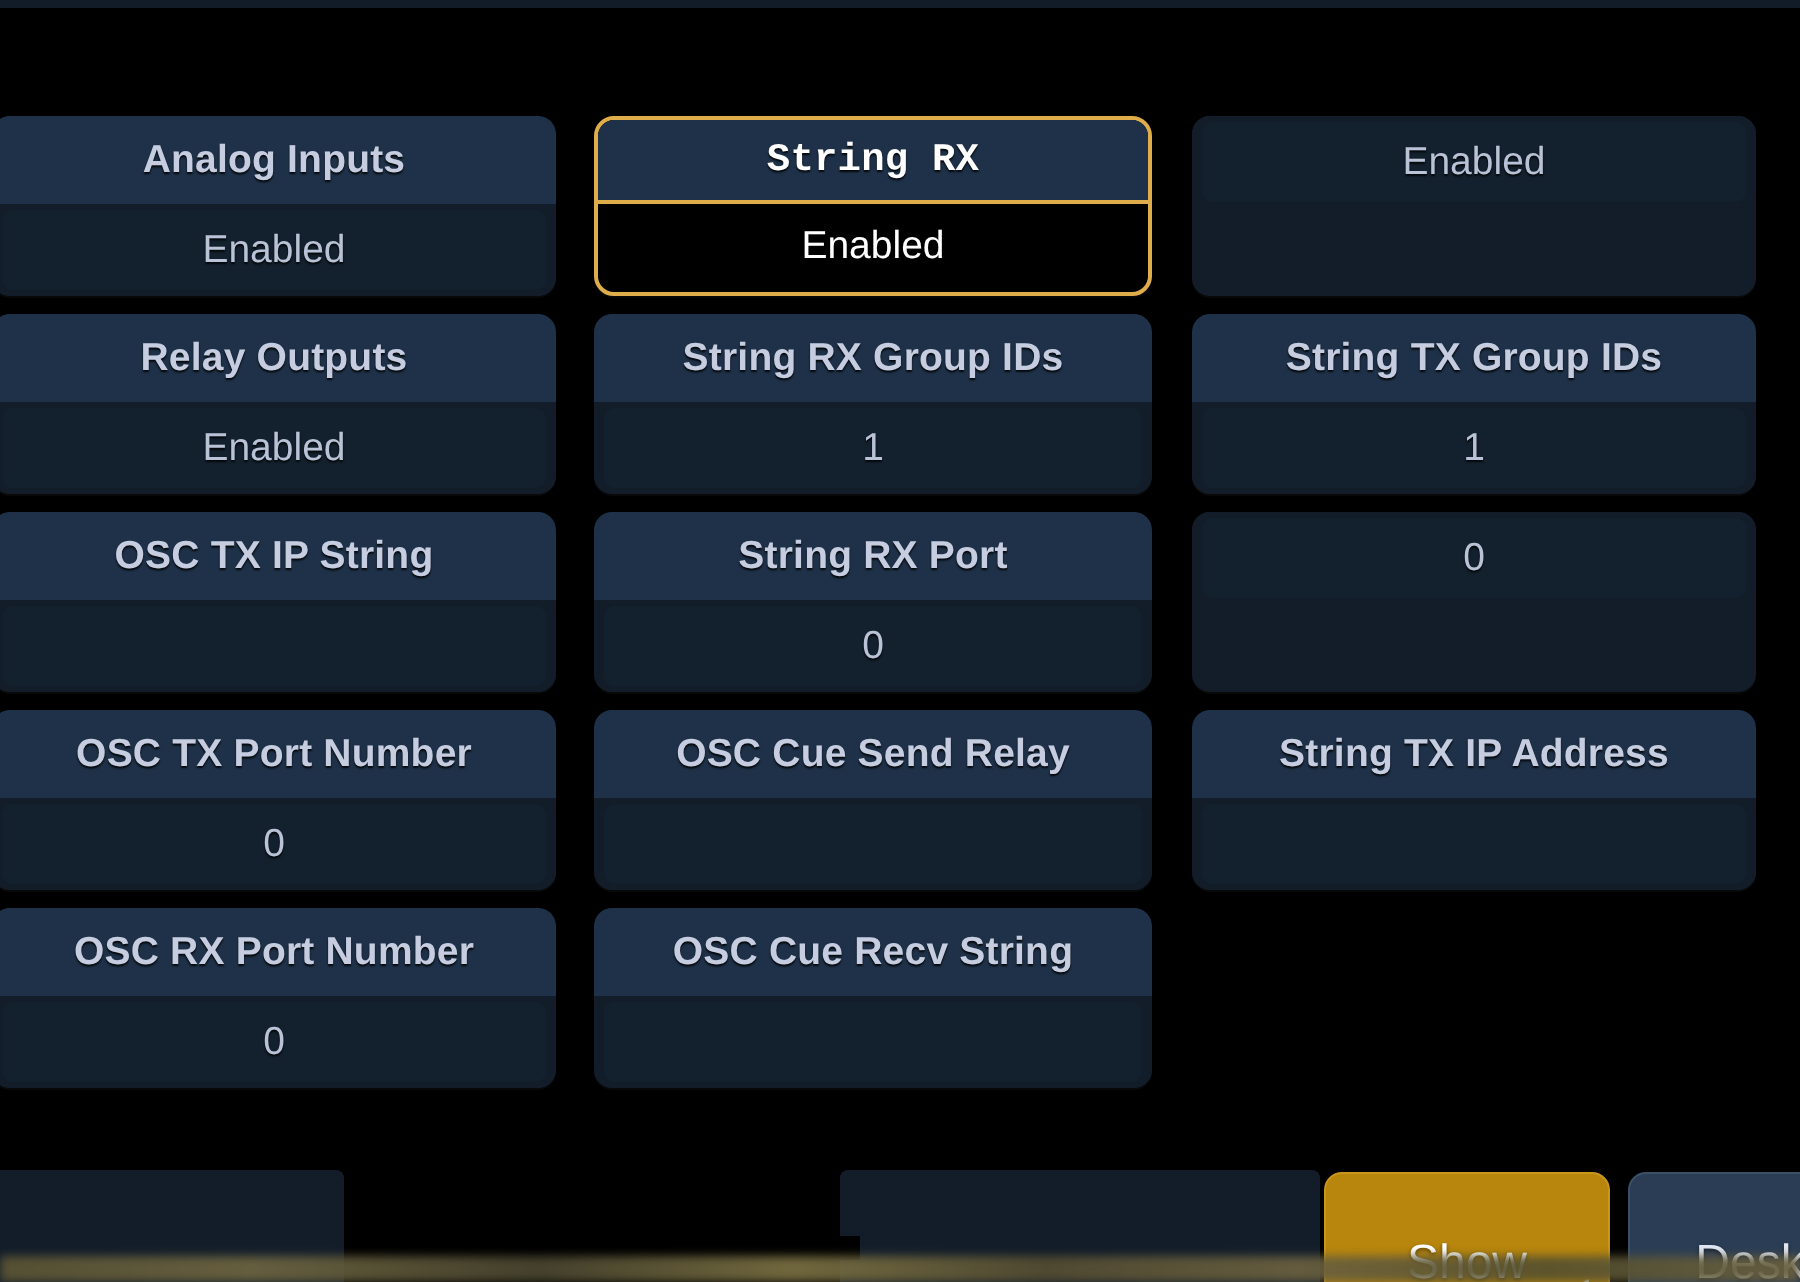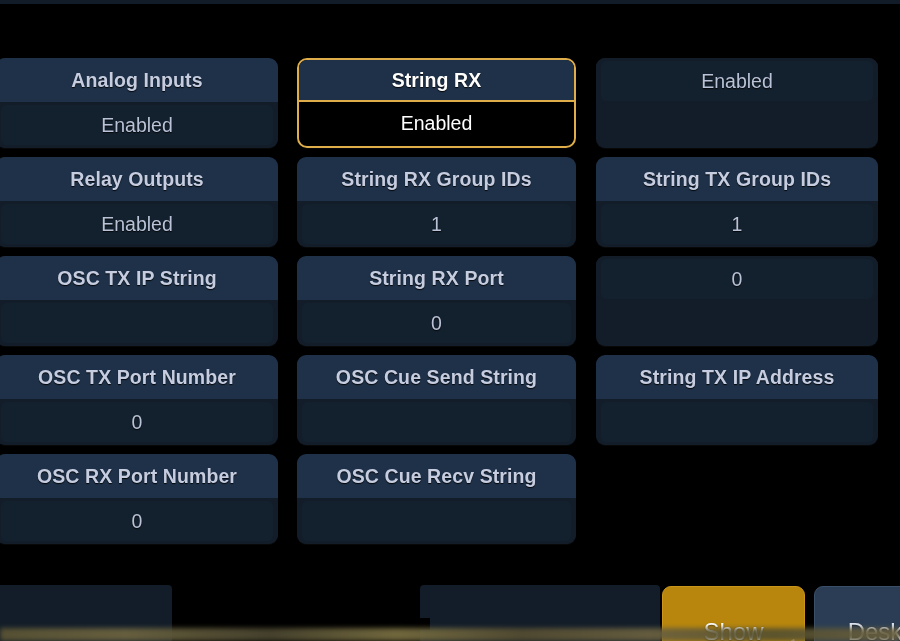--- a/index.html
+++ b/index.html
@@ -107,20 +107,21 @@
   .cell.selected {
     background: #000000;
     border: 2px solid #dfae4a;
     border-radius: 10px;
   }
   .cell.selected .cell-header {
     height: 42px;
     background: #1e3148;
     border-bottom: 2px solid #dfae4a;
     border-radius: 7px 7px 0 0;
+    font-family: Liberation Mono, monospace;
   }
   .cell.selected .cell-header-label { color: #ffffff; }
   .cell.selected .cell-value {
     height: 42px;
     background: #000000;
     border-radius: 0 0 7px 7px;
   }
   .cell.selected .cell-value-inner { background: #000000; }
   .cell.selected .cell-value-text { color: #ffffff; }
 
@@ -298,21 +299,21 @@
           <span class="cell-header-label">String RX Port</span>
         </div>
         <div class="cell-value">
           <div class="cell-value-inner">
             <span class="cell-value-text">0</span>
           </div>
         </div>
       </div>
       <div class="cell">
         <div class="cell-header">
-          <span class="cell-header-label">OSC Cue Send String</span>
+          <span class="cell-header-label">OSC Cue Send Relay</span>
         </div>
         <div class="cell-value">
           <div class="cell-value-inner">
             <span class="cell-value-text"></span>
           </div>
         </div>
       </div>
       <div class="cell">
         <div class="cell-header">
           <span class="cell-header-label">OSC Cue Recv String</span>

